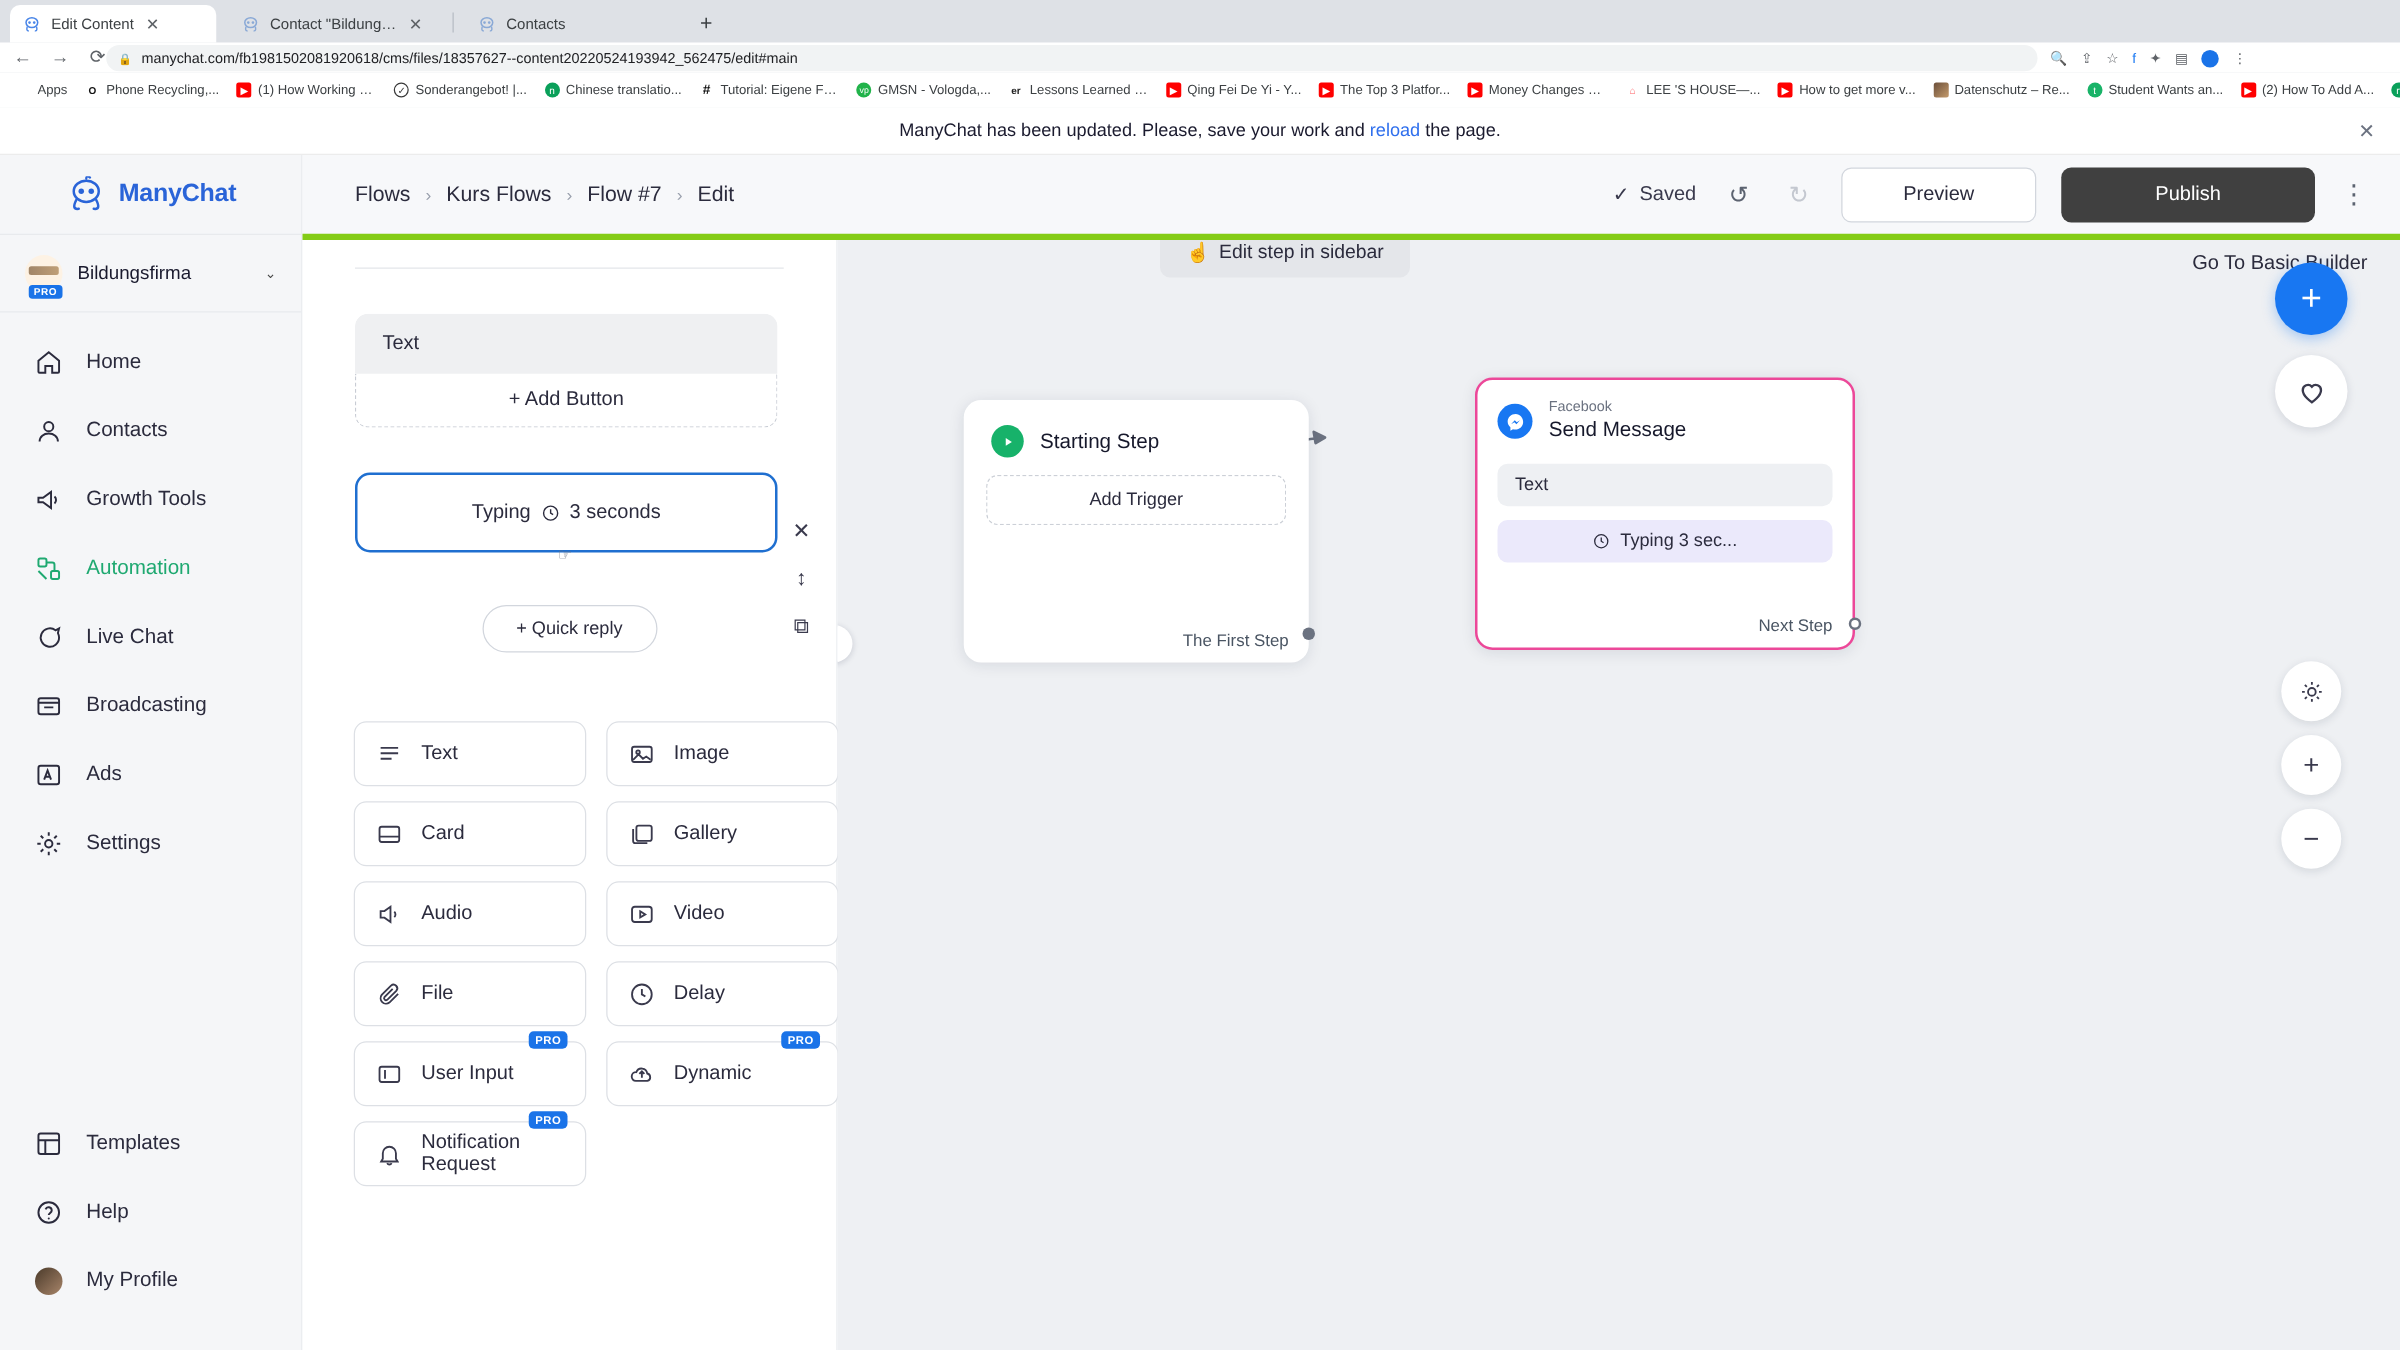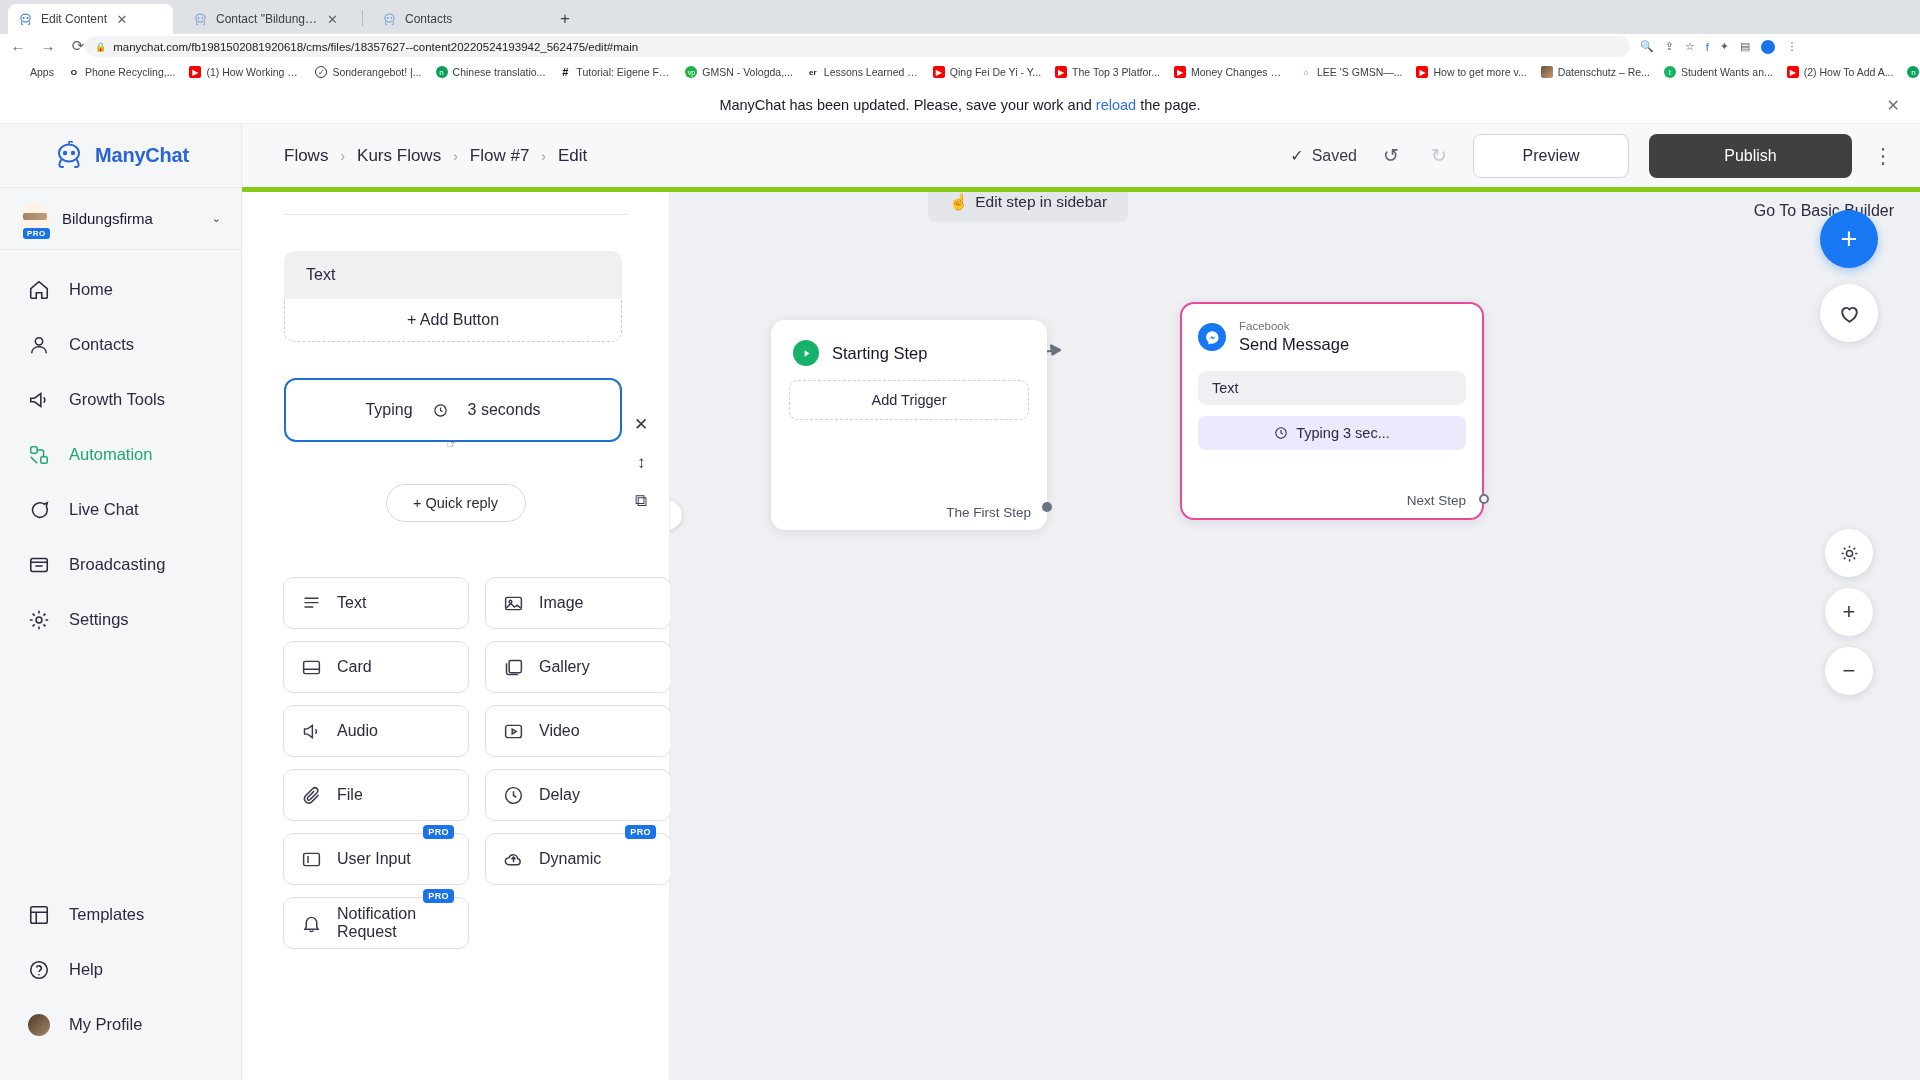--- a/index.html
+++ b/index.html
@@ -85,21 +85,21 @@
   
   .editor { position:absolute; top:192px; left:242px; width:428px; height:888px; background:#fff; border-right:1px solid #eceef1; }
   .editor-inner { padding:22px 42px 0 42px; }
   .hr-line { height:1px; background:#e4e6ea; margin-bottom:36px; }
 
   .text-block { width:338px; border-radius:10px; overflow:hidden; }
   .text-block .body { background:#eff0f2; border-radius:10px 10px 0 0; height:48px; display:flex; align-items:flex-start; padding:15px 0 0 22px; }
   .text-block .body span { font-size:16px; color:#2b2b3d; }
   .add-button { height:43px; border:1px dashed #c8ccd4; border-top:none; border-radius:0 0 10px 10px; display:flex; align-items:center; justify-content:center; font-size:16px; color:#2b2b3d; }
 
-  .typing-card { position:relative; width:338px; height:64px; margin-top:36px; border:2px solid #1f6fd0; border-radius:12px; display:flex; align-items:center; justify-content:center; gap:20px; font-size:16px; color:#2b2b3d; background:#fff; }
+  .typing-card { position:relative; width:338px; height:64px; margin-top:36px; border:2px solid #1f6fd0; border-radius:12px; display:flex; align-items:center; justify-content:center; gap:8px; font-size:16px; color:#2b2b3d; background:#fff; }
   .typing-tools { position:absolute; left:350px; top:36px; display:flex; flex-direction:column; gap:18px; align-items:center; }
   .typing-tools .tt { font-size:17px; color:#3a3a4d; }
   .cursor-hand { position:absolute; left:160px; top:56px; font-size:13px; color:#6b7280; }
 
   .quick-reply { width:140px; height:38px; margin:42px auto 0 auto; border:1px solid #d2d6dd; border-radius:19px; display:flex; align-items:center; justify-content:center; font-size:14.5px; color:#2b2b3d; background:#fff; }
 
   .palette { margin-top:55px; display:grid; grid-template-columns:1fr 1fr; gap:12px 16px; width:388px; margin-left:-1px; }
   .pal-item { position:relative; height:52px; border:1px solid #dde0e5; border-radius:10px; display:flex; align-items:center; gap:14px; padding-left:16px; font-size:16px; color:#2b2b3d; background:#fff; }
   .pal-icon { width:23px; height:23px; flex:0 0 23px; display:flex; align-items:center; justify-content:center; color:#3a3a4d; }
   .pal-pro { position:absolute; top:-9px; right:14px; background:#1a73e8; color:#fff; font-size:9px; font-weight:bold; padding:2px 5px; border-radius:4px; letter-spacing:.4px; }
@@ -251,21 +251,21 @@
     <div class="bm">
         <span class="bi" style="background:#ff0000;">▶</span>
         <span class="bm-label">The Top 3 Platfor...</span>
       </div>
     <div class="bm">
         <span class="bi" style="background:#ff0000;">▶</span>
         <span class="bm-label">Money Changes E...</span>
       </div>
     <div class="bm">
         <span class="bi" style="background:#fff;color:#ff5a5f;">⌂</span>
-        <span class="bm-label">LEE 'S GMSN—...</span>
+        <span class="bm-label">LEE 'S HOUSE—...</span>
       </div>
     <div class="bm">
         <span class="bi" style="background:#ff0000;">▶</span>
         <span class="bm-label">How to get more v...</span>
       </div>
     <div class="bm">
         <span class="bi" style="background:linear-gradient(135deg,#6b4f3a,#c49a6c);"></span>
         <span class="bm-label">Datenschutz – Re...</span>
       </div>
     <div class="bm">
@@ -362,20 +362,29 @@
           <svg width="22" height="22" viewBox="0 0 24 24" fill="none" stroke="#2b2b3d" stroke-width="1.7">
             <rect x="3" y="5" width="18" height="14" rx="2"></rect>
             <path d="M3 9h18M8 13h8"></path>
           </svg>
         </span>
       <span>Broadcasting</span>
     </div>
     <div class="navitem">
       <span class="navicon">
           <svg width="22" height="22" viewBox="0 0 24 24" fill="none" stroke="#2b2b3d" stroke-width="1.7">
+            <rect x="3" y="4" width="18" height="16" rx="2"></rect>
+            <path d="M8 16l3-8 3 8M9 13.5h4"></path>
+          </svg>
+        </span>
+      <span>Ads</span>
+    </div>
+    <div class="navitem">
+      <span class="navicon">
+          <svg width="22" height="22" viewBox="0 0 24 24" fill="none" stroke="#2b2b3d" stroke-width="1.7">
             <circle cx="12" cy="12" r="3.2"></circle>
             <path d="M12 2v3M12 19v3M2 12h3M19 12h3M5 5l2.2 2.2M16.8 16.8 19 19M19 5l-2.2 2.2M7.2 16.8 5 19"></path>
           </svg>
         </span>
       <span>Settings</span>
     </div>
   </div>
 
   <div class="navbottom">
     <div class="navitem">

